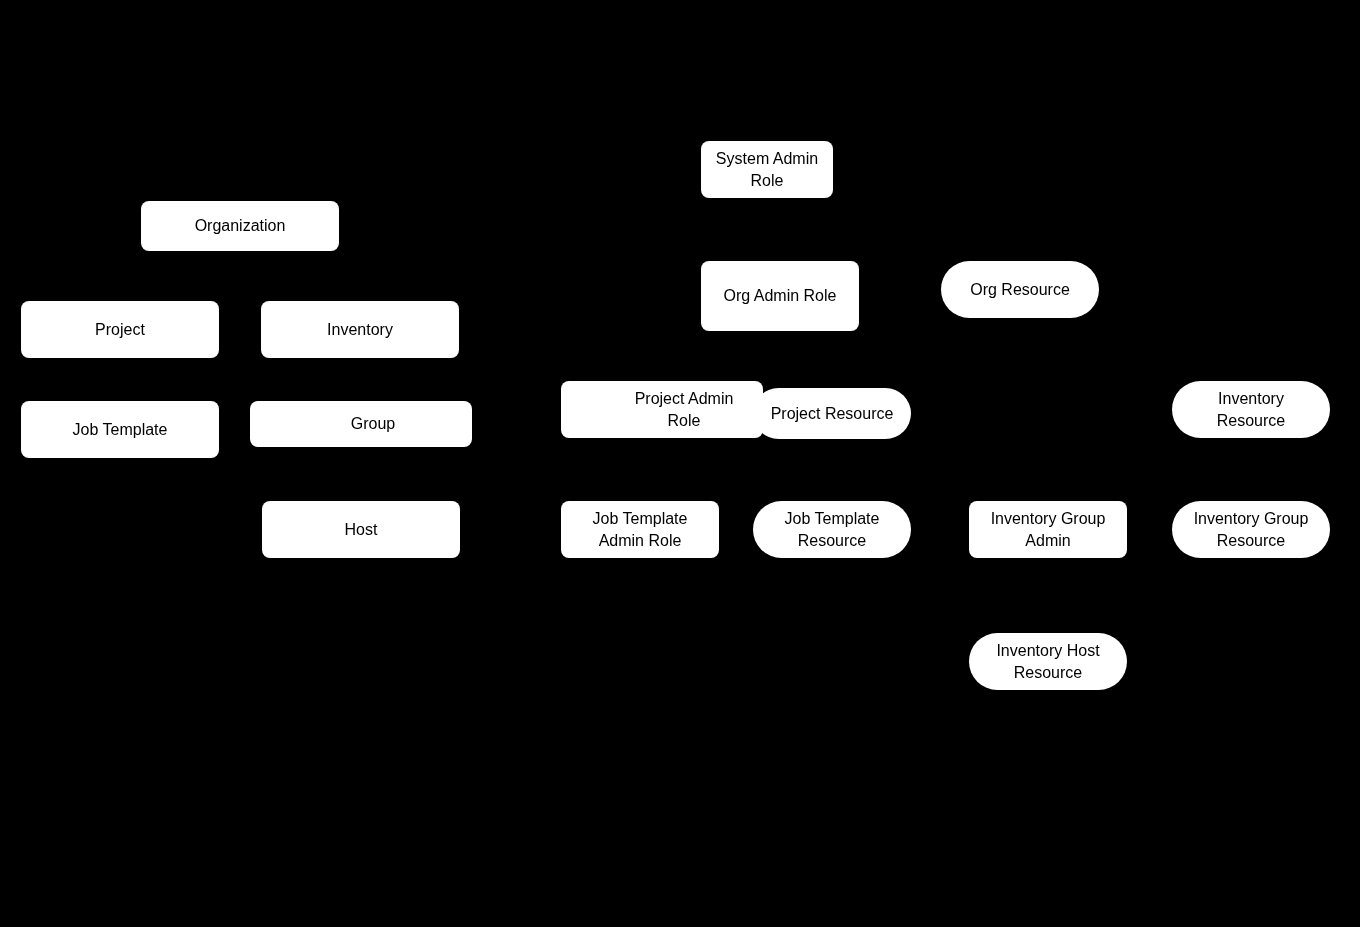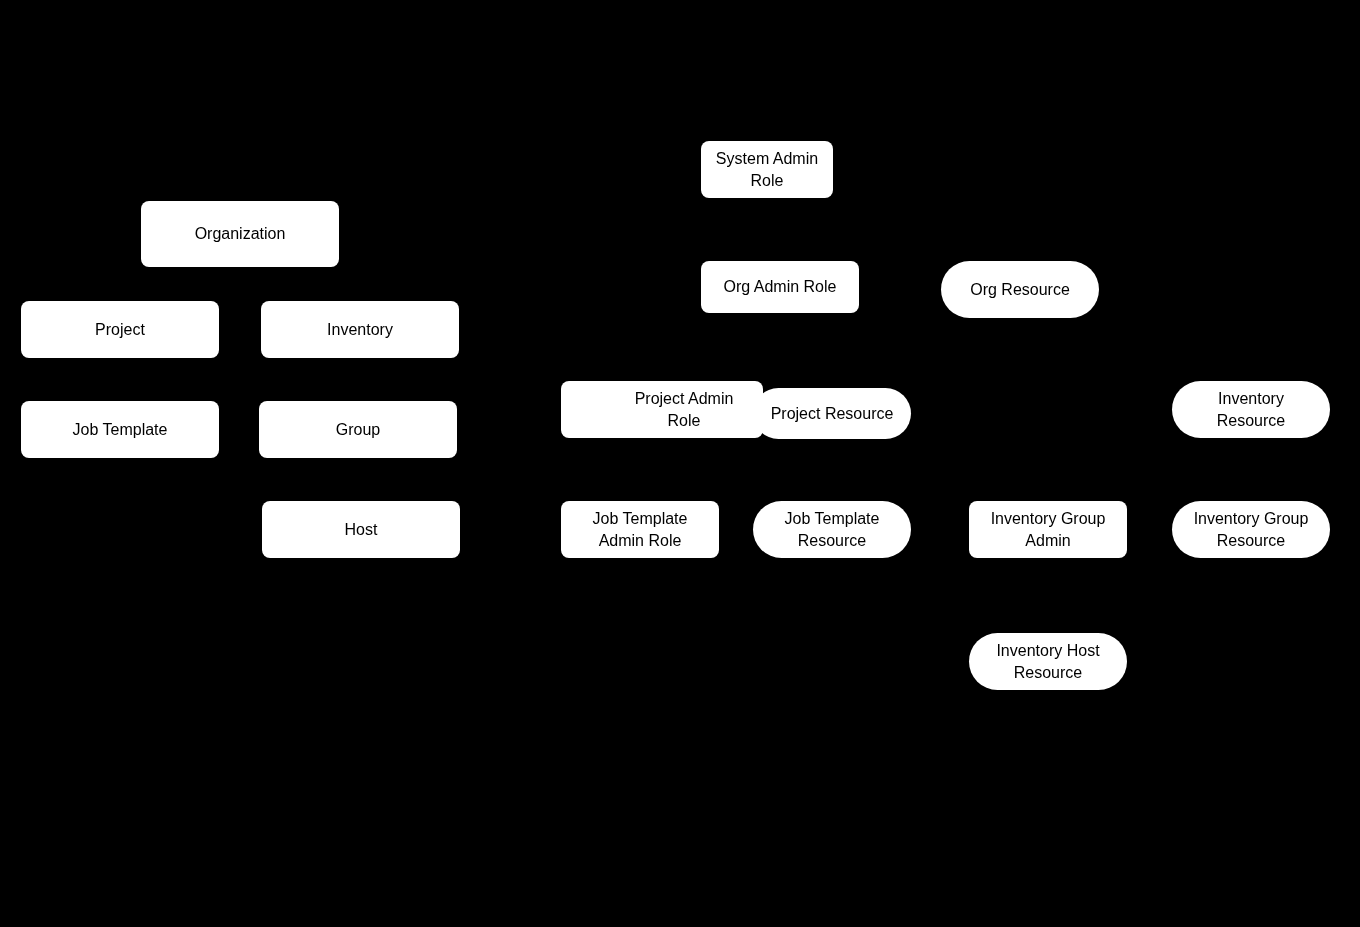--- a/index.html
+++ b/index.html
@@ -34,56 +34,56 @@
   .node span {
     display: block;
     white-space: nowrap;
   }
 </style>
 </head>
 <body>
 
 <div class="canvas">
 
-  <div class="node" style="left:141px; top:201px; width:198px; height:66px;">
+  <div class="node" style="left:141px; top:201px; width:198px; height:50px;">
     <span>Organization</span>
     <span></span>
   </div>
 
   <div class="node" style="left:21px; top:301px; width:198px; height:57px;">
     <span>Project</span>
     <span></span>
   </div>
 
   <div class="node" style="left:261px; top:301px; width:198px; height:57px;">
     <span>Inventory</span>
     <span></span>
   </div>
 
   <div class="node" style="left:21px; top:401px; width:198px; height:57px;">
     <span>Job Template</span>
     <span></span>
   </div>
 
-  <div class="node" style="left:259px; top:401px; width:198px; height:57px;">
+  <div class="node" style="left:250px; top:401px; width:198px; height:46px;padding-left:24px;">
     <span>Group</span>
     <span></span>
   </div>
 
   <div class="node" style="left:262px; top:501px; width:198px; height:57px;">
     <span>Host</span>
     <span></span>
   </div>
 
   <div class="node" style="left:701px; top:141px; width:132px; height:57px;">
     <span>System Admin</span>
     <span>Role</span>
   </div>
 
-  <div class="node" style="left:701px; top:261px; width:158px; height:52px;">
+  <div class="node" style="left:701px; top:261px; width:158px; height:70px;">
     <span>Org Admin Role</span>
     <span></span>
   </div>
 
   <div class="node stadium" style="left:941px; top:261px; width:158px; height:57px;">
     <span>Org Resource</span>
     <span></span>
   </div>
 
   <div class="node" style="left:561px; top:381px; width:158px; height:57px;padding-left:44px;">

